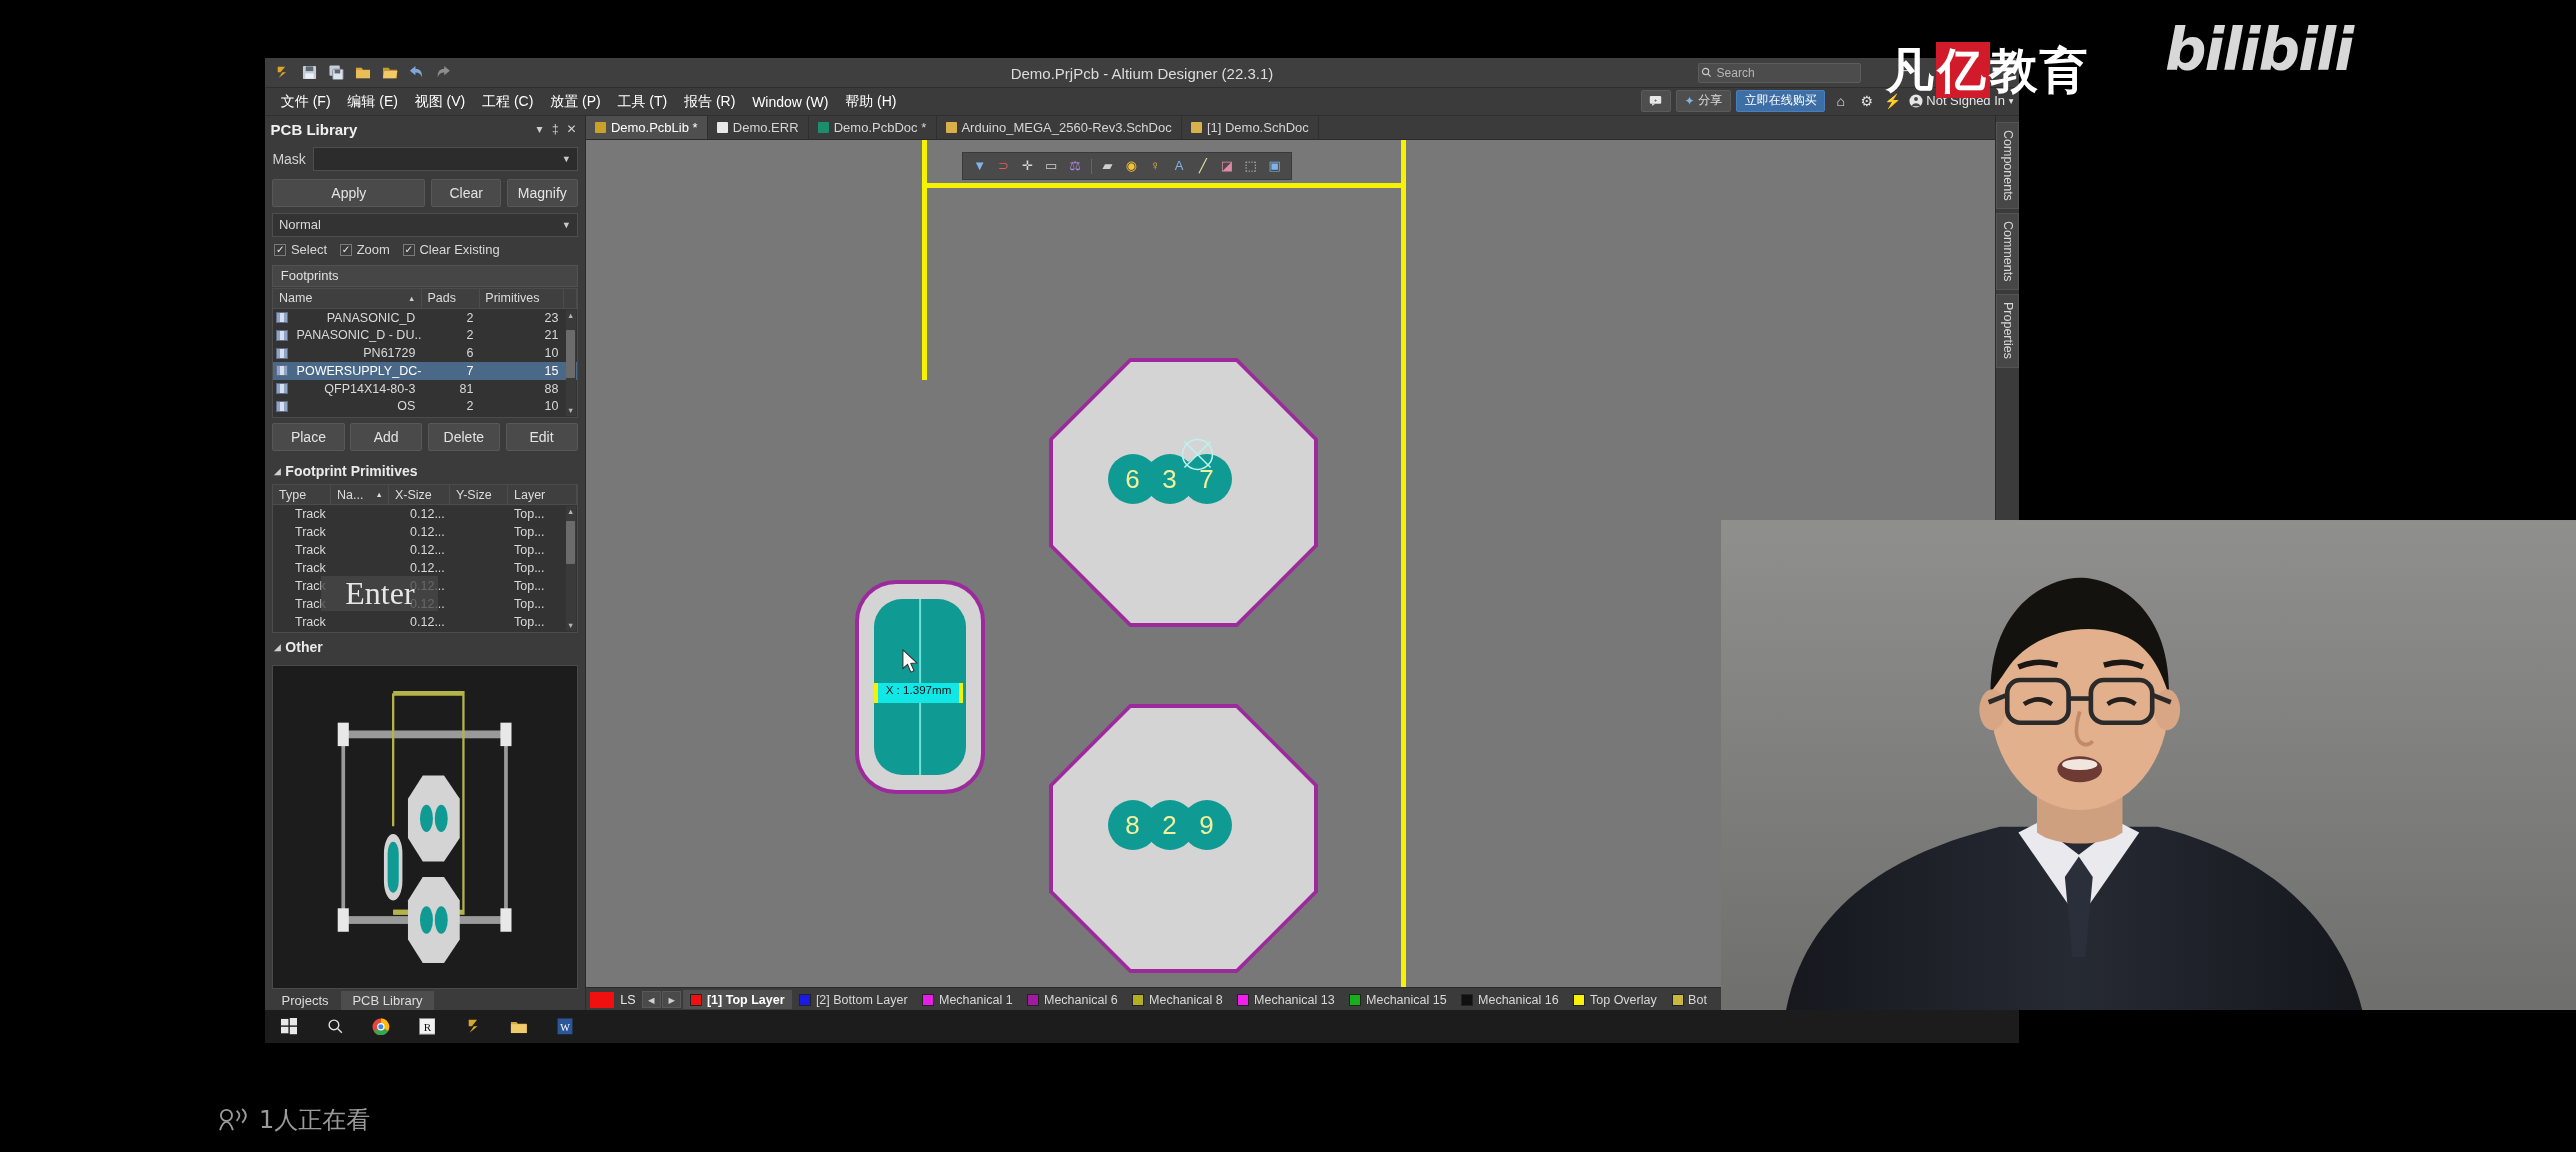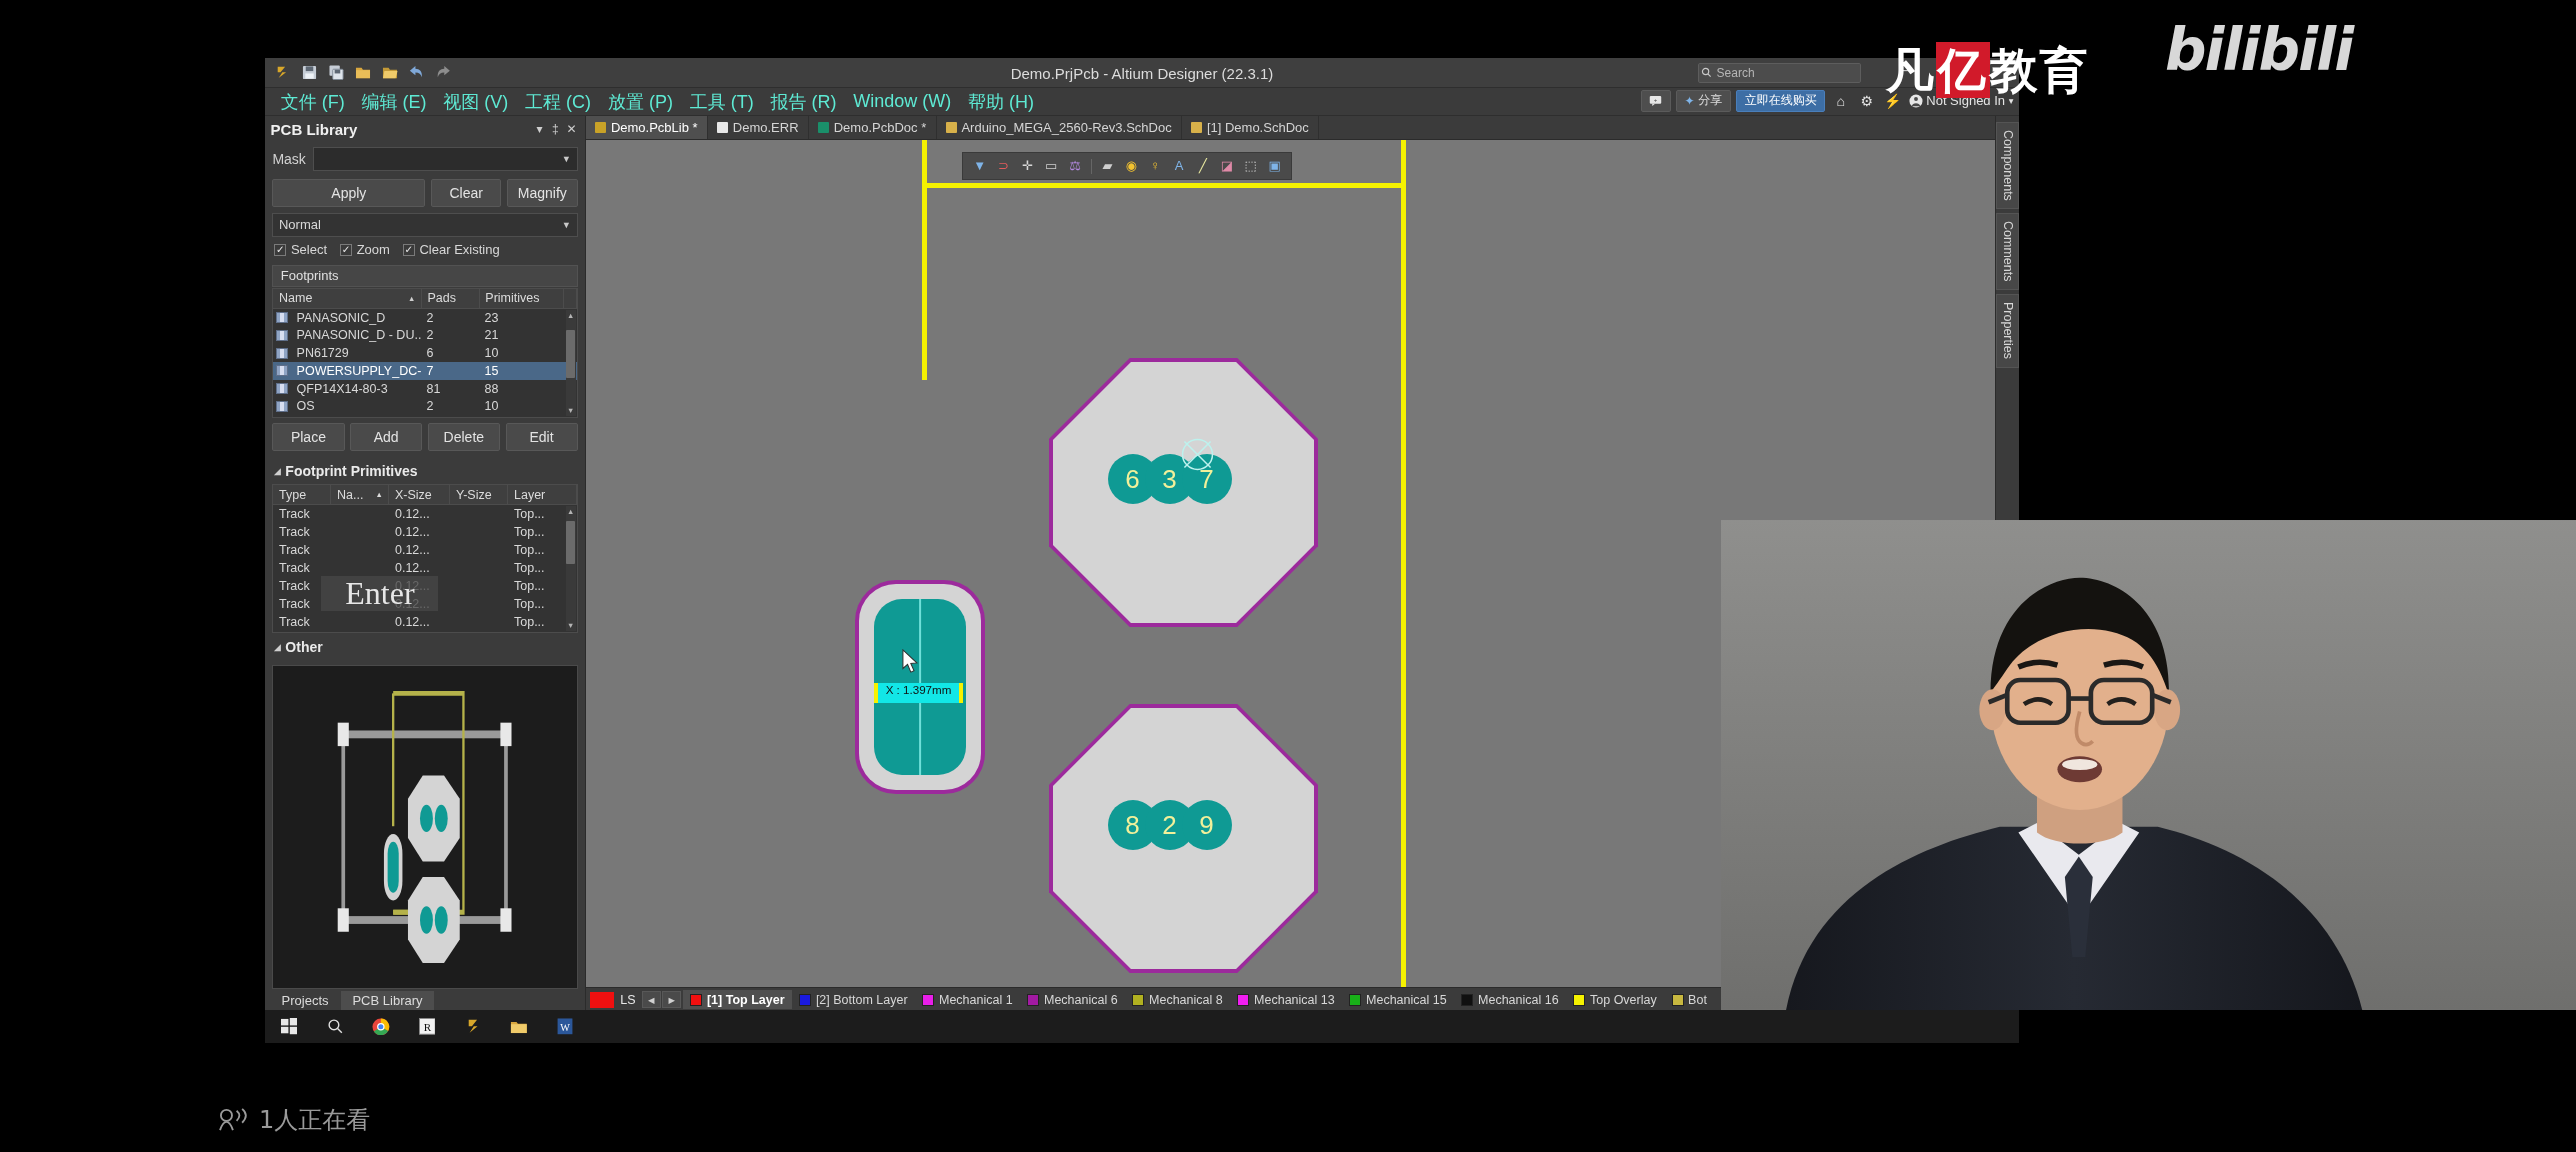--- a/index.html
+++ b/index.html
@@ -27,21 +27,21 @@
   .win-title { font-size:15px; color:#dcdcdc; }
 
   .searchbox { position:absolute; right:158px; top:4.6px; width:163px; height:20.4px;
                background:#4c4c4c; border:0.9px solid #5d5d5d; border-radius:1.9px;
                display:flex; align-items:center; padding:0 2px; font-size:12px; color:#b6b6b6; }
   .minbtn { position:absolute; right:110px; top:2.8px; color:#cfcfcf; font-size:16px; }
 
   
   .menu-row { height:28px; background:#3b3b3b; display:flex; align-items:center;
               padding-left:7.4px; position:relative; border-bottom:0.9px solid #2e2e2e; }
-  .menu-item { padding:1.9px 8.4px; font-size:18px; color:#5eead4; white-space:nowrap; cursor:default;}
+  .menu-item { padding:1.9px 8.4px; font-size:14px; color:#ffffff; white-space:nowrap; cursor:default;}
   .menu-right { position:absolute; right:5.6px; top:1.9px; display:flex; align-items:center; gap:5.6px; }
   .mr-btn { height:22px; min-width:28px; background:#4e4e4e; border:0.9px solid #5b5b5b;
             border-radius:1.9px; display:flex; align-items:center; justify-content:center;
             padding:0 7.4px; font-size:12px; color:#dcdcdc; }
   .mr-btn.buy { background:#3d6ea5; border-color:#4a7fbb; color:#fff; }
   .mr-ico { width:20.4px; text-align:center; color:#e2e2e2; font-size:14px; }
   .mr-user { display:flex; align-items:center; gap:3.7px; font-size:13px; color:#e4e4e4; }
 
   
   .abody { position:absolute; left:0; top:58px; right:0; bottom:0; display:flex; }
@@ -71,21 +71,21 @@
   .chk-row { display:flex; align-items:center; gap:13px; padding:2.8px 9.3px 5.6px 9.3px; }
   .chk { display:flex; align-items:center; gap:4.6px; font-size:13px; color:#d8d8d8; }
   .chk i { width:12px; height:12px; background:#3a3a3a; border:0.9px solid #7a7a7a;
            display:inline-flex; align-items:center; justify-content:center;
            font-style:normal; font-size:10.2px; color:#e8e8e8; line-height:1;}
 
   .grp-bar { margin:1.9px 7.4px 0 7.4px; height:22px; background:#464646; border:0.9px solid #525252;
              display:flex; align-items:center; padding:0 7.4px; font-size:13px; color:#e0e0e0; }
 
   .tbl { margin:0.9px 7.4px 0 7.4px; border:0.9px solid #4c4c4c; background:#333;
-         display:flex; flex-direction:column; position:relative; }
+         display:flex; flex-direction:column; position:relative;text-align:right; }
   .tbl-head { display:flex; height:20.4px; background:#3f3f3f; border-bottom:0.9px solid #4c4c4c;
               font-size:12.5px; color:#dcdcdc; align-items:center; }
   .th { padding:0 5.6px; border-right:0.9px solid #4c4c4c; height:100%;
         display:flex; align-items:center; overflow:hidden; white-space:nowrap; }
   .tr { display:flex; height:17.7px; align-items:center; font-size:12.5px; color:#d9d9d9; }
   .tr.sel { background:#4a6888; color:#fff; }
   .td { padding:0 5.6px; overflow:hidden; white-space:nowrap; }
   .fp-ico { width:12px; height:11px; margin:0 2.8px 0 2.8px; flex:none;
             background:linear-gradient(90deg,#8fa4c4 0 33%,#d7def0 33% 66%,#8fa4c4 66% 100%);
             border:0.9px solid #5f6f8a; }

